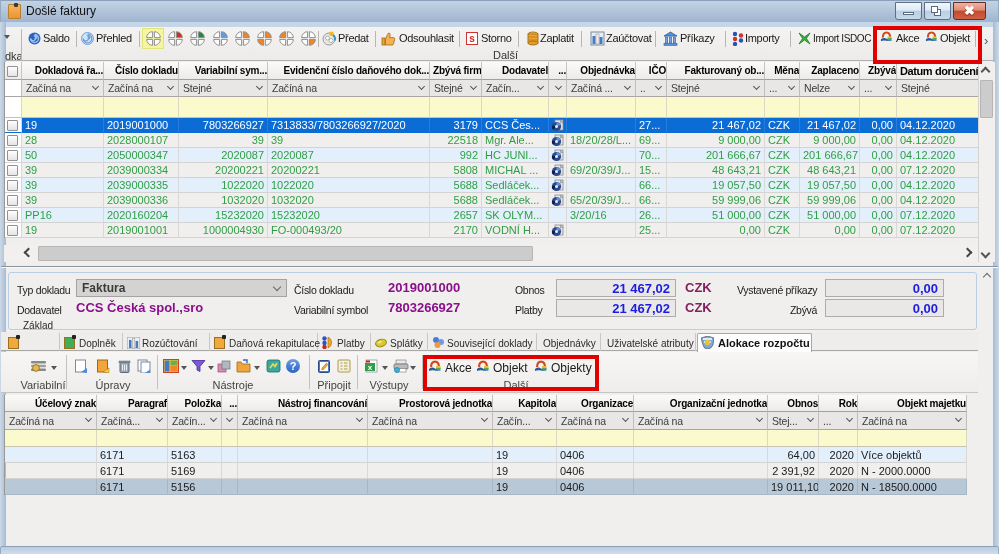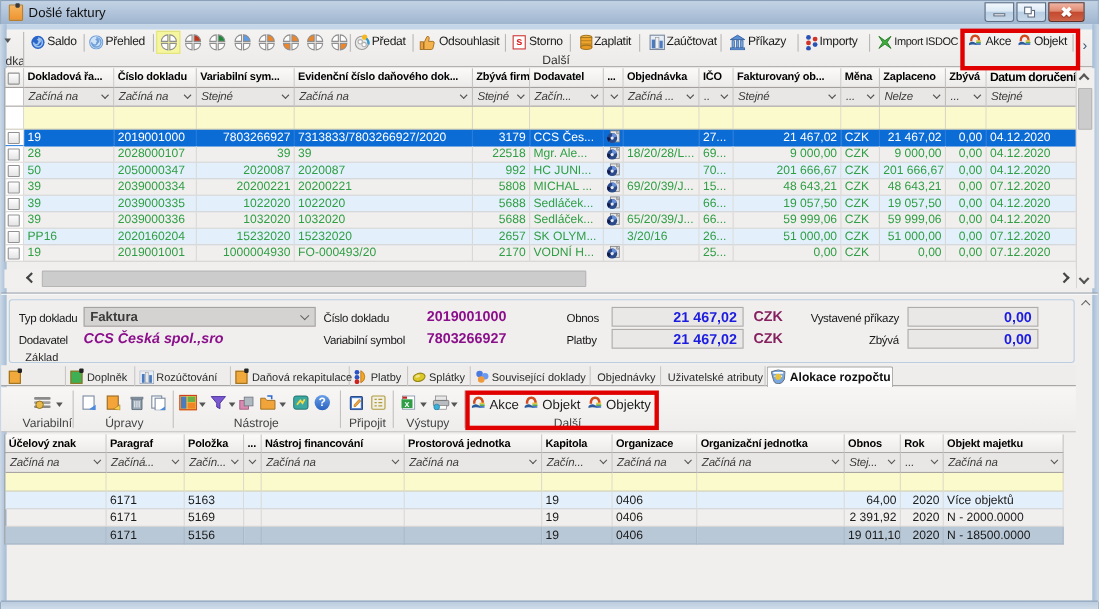--- a/index.html
+++ b/index.html
@@ -3,22 +3,22 @@
 <style>
 *{margin:0;padding:0;box-sizing:border-box;}
 body{font-family:"Liberation Sans",sans-serif;}
 #win{position:relative;width:999px;height:554px;overflow:hidden;background:#f0efee;}
 .abs{position:absolute;}
 .t11{font-size:11px;color:#1a1a1a;}
 .tri{display:inline-block;width:5px;height:5px;border-right:1.5px solid #565656;border-bottom:1.5px solid #565656;transform:rotate(45deg);}
 .sep{position:absolute;width:1px;background:#b9b7b5;}
 table{border-collapse:separate;border-spacing:0;table-layout:fixed;}
 td{overflow:hidden;white-space:nowrap;font-size:11px;}
-.hdr td{font-weight:bold;font-size:10px;letter-spacing:-0.2px;background:linear-gradient(#fbfaf9,#edebe9);border-right:1px solid #c6c4c2;border-bottom:1px solid #a29f9d;padding-left:3px;color:#000;}
-.flt td{font-size:10.5px;letter-spacing:-0.2px;background:#e9e7e5;border-right:1px solid #c0bebc;border-bottom:1px solid #a8a5a3;color:#3c3c3c;position:relative;padding-left:4px;font-style:italic;}
+.hdr td{font-weight:bold;font-size:10px;letter-spacing:-0.2px;background:linear-gradient(#fbfaf9,#edebe9);border-right:1px solid #c6c4c2;border-bottom:1px solid #a29f9d;padding-left:3px;color:#000;text-align:right;}
+.flt td{font-size:10.5px;letter-spacing:-0.2px;background:#e9e7e5;border-right:1px solid #c0bebc;border-bottom:1px solid #a8a5a3;color:#3c3c3c;position:relative;padding-left:4px;}
 .flt .tri{position:absolute;right:5px;top:4px;}
 .yel td{background:#fbfacd;border-right:1px solid #d9d8c2;border-bottom:1px solid #c5c4b0;}
 .dr td{border-right:1px solid #d9d8d6;border-bottom:1px solid #d4d3d1;color:#2f9e44;padding:0 3px;}
 .dr.sel td{background:#0c6cd6;color:#fff;border-right:1px solid #2a7cdc;border-bottom:1px solid #0c6cd6;}
 .dr.alt td{background:#e3f0fb;margin-left:27px;}
 .dr td.r{text-align:right;}
 .bg2 .dr td{color:#1a1a1a;}
 .bg2 .dr.sel td{background:#b9c8d7;color:#1a1a1a;border-right:1px solid #a8b7c6;border-bottom:1px solid #a8b7c6;}
 .cb{width:11px;height:11px;border:1px solid #919191;background:linear-gradient(#fefefe,#e4e4e4);border-radius:1px;}
 .lbl{position:absolute;font-size:10.5px;letter-spacing:-0.3px;color:#1a1a1a;}
@@ -486,21 +486,21 @@
     <div class="lbl" style="left:294px;top:284px;">Číslo dokladu</div>
     <div class="abs pur" style="left:388px;top:280px;font-size:13px;">2019001000</div>
     <div class="lbl" style="left:515px;top:284px;">Obnos</div>
     <div class="abs" style="left:556px;top:279px;width:120px;height:18px;background:#e9e8e7;border:1px solid #aeaba9;"></div>
 <div class="abs" style="left:556px;top:281px;width:114px;text-align:right;font-size:13px;font-weight:bold;color:#1c1ce0;">21 467,02</div>
 <div class="abs" style="left:685px;top:280px;font-size:13px;font-weight:bold;color:#85205e;">CZK</div>
     <div class="lbl" style="left:737px;top:284px;">Vystavené příkazy</div>
     <div class="abs" style="left:825px;top:279px;width:119px;height:18px;background:#e9e8e7;border:1px solid #aeaba9;"></div>
 <div class="abs" style="left:825px;top:281px;width:113px;text-align:right;font-size:13px;font-weight:bold;color:#1c1ce0;">0,00</div>
     <div class="lbl" style="left:17px;top:304px;">Dodavatel</div>
-    <div class="abs pur" style="left:76px;top:300px;font-size:13px;font-style:italic;">CCS Česká spol.,sro</div>
+    <div class="abs pur" style="left:76px;top:300px;font-size:13px;">CCS Česká spol.,sro</div>
     <div class="lbl" style="left:294px;top:304px;">Variabilní symbol</div>
     <div class="abs pur" style="left:388px;top:300px;font-size:13px;">7803266927</div>
     <div class="lbl" style="left:515px;top:304px;">Platby</div>
     <div class="abs" style="left:556px;top:299px;width:120px;height:18px;background:#e9e8e7;border:1px solid #aeaba9;"></div>
 <div class="abs" style="left:556px;top:301px;width:114px;text-align:right;font-size:13px;font-weight:bold;color:#1c1ce0;">21 467,02</div>
 <div class="abs" style="left:685px;top:300px;font-size:13px;font-weight:bold;color:#85205e;">CZK</div>
     <div class="lbl" style="left:790px;top:304px;">Zbývá</div>
     <div class="abs" style="left:825px;top:299px;width:119px;height:18px;background:#e9e8e7;border:1px solid #aeaba9;"></div>
 <div class="abs" style="left:825px;top:301px;width:113px;text-align:right;font-size:13px;font-weight:bold;color:#1c1ce0;">0,00</div>
     <div class="abs" style="left:984px;top:274px;width:6px;height:6px;border-left:1.6px solid #666;border-top:1.6px solid #666;transform:rotate(45deg);"></div>

